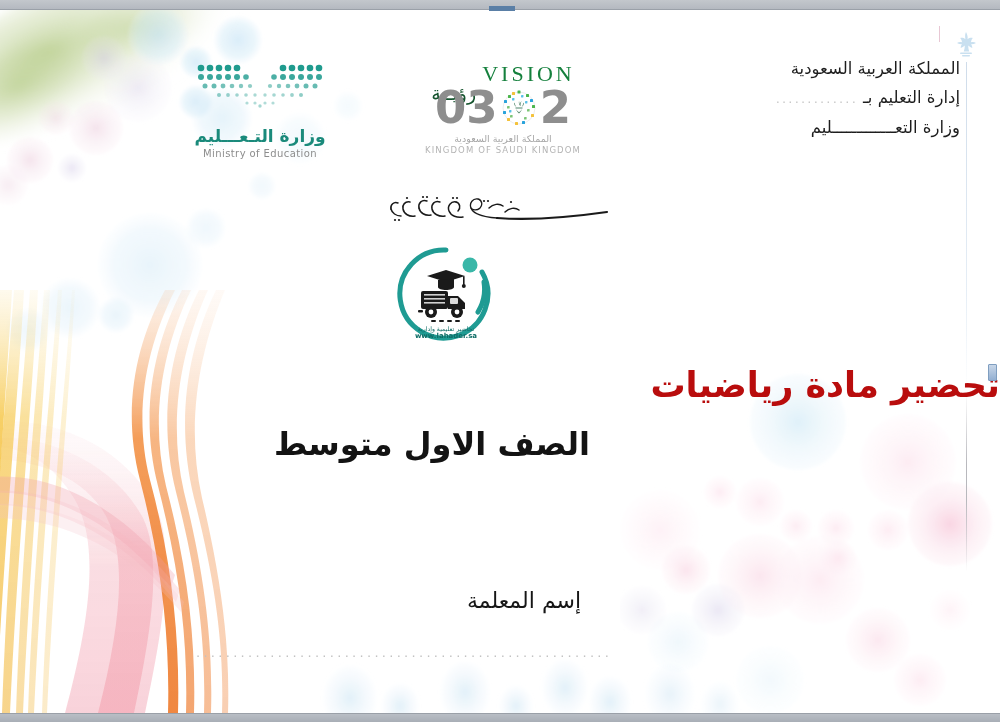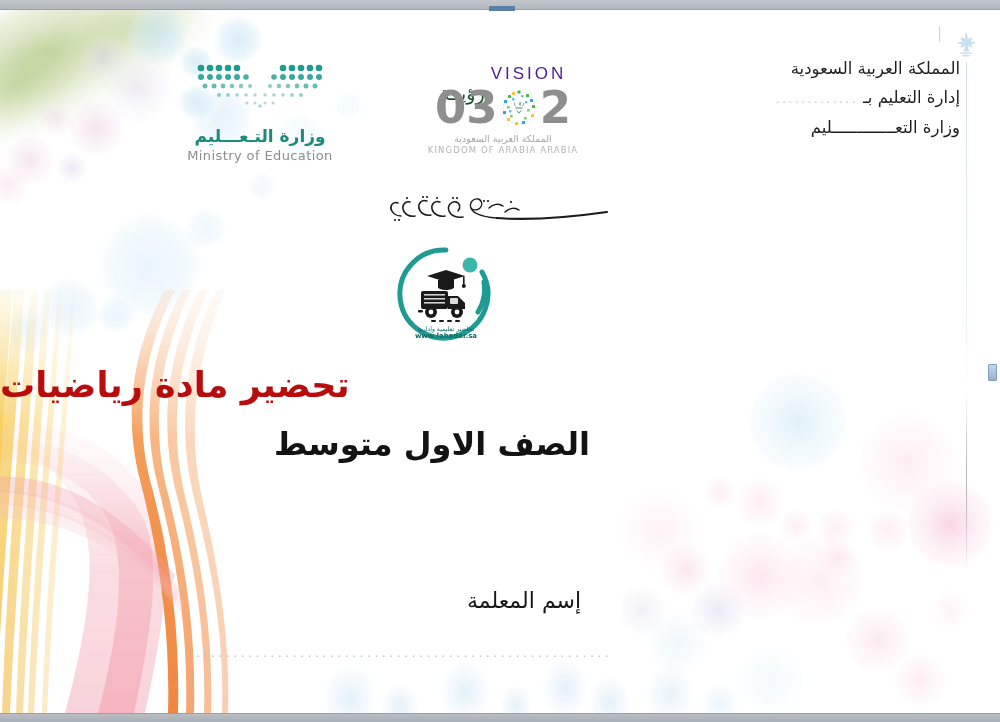--- a/index.html
+++ b/index.html
@@ -61,39 +61,39 @@
     display: inline-block; color: #c9c9c9; letter-spacing: 2.2px;
     font-size: 13px; vertical-align: middle; padding-right: 5px;
   }
 
   #moe-logo { position: absolute; top: 52px; left: 160px; width: 200px; text-align: center; }
   #moe-dots { width: 130px; height: 48px; margin: 0 auto; display: block; }
   #moe-ar {
     font-size: 17px; color: #1a8a7b; font-weight: 700; direction: rtl;
     margin-top: 16px; letter-spacing: 0.5px;
   }
-  #moe-en { font-size: 13px; color: #8d8d8d; letter-spacing: .4px; margin-top: 2px; direction: ltr; }
+  #moe-en { font-size: 10px; color: #8d8d8d; letter-spacing: .4px; margin-top: 2px; direction: ltr; }
 
   #vision-logo { position: absolute; top: 52px; left: 408px; width: 190px; text-align: center; }
   #v-row1 { display: flex; align-items: center; justify-content: center; gap: 6px; height: 24px; }
-  #v-word { font-size: 17px; letter-spacing: 3px; color: #4c1d95; font-family: Liberation Sans, sans-serif; }
+  #v-word { font-size: 22px; letter-spacing: 3px; color: #15803d; font-family: Liberation Serif, serif; }
   #v-ar { font-size: 19px; color: #14532d; direction: rtl; margin-top: 38px; }
   #v-num { display: flex; align-items: center; justify-content: center; height: 44px; }
   #v-num .d { font-size: 45px; font-weight: 700; color: #8e8e8e; line-height: 44px; font-family: "DejaVu Sans", sans-serif; }
   #v-emblem { width: 40px; height: 40px; margin: 0 1px; }
   #v-sub-ar { font-size: 9.5px; color: #a7a7a7; direction: rtl; margin-top: 3px; }
   #v-sub-en { font-size: 8.5px; color: #b4b4b4; letter-spacing: 1.1px; direction: ltr; margin-top: 1px; }
 
   #basmala { position: absolute; top: 176px; left: 0; width: 1000px; text-align: center; }
   #basmala svg { display: inline-block; }
 
   #circle-logo { position: absolute; top: 232px; left: 0; width: 892px; text-align: center; }
 
   #title-main {
-    position: absolute; top: 355px; left: 0; width: 1000px; text-align: left;
+    position: absolute; top: 355px; left: 0; width: 1000px; text-align: right;
     direction: rtl; font-size: 35px; font-weight: 700; color: #b90d0d;
     font-family: "DejaVu Sans", "Liberation Sans", sans-serif;
   }
   #title-grade {
     position: absolute; top: 415px; left: 0; width: 864px; text-align: center;
     direction: rtl; font-size: 32px; font-weight: 700; color: #131313;
   }
 
   #teacher-label {
     position: absolute; top: 578px; left: 0; width: 1000px; text-align: center;
@@ -440,21 +440,21 @@
                 <path d="M16.5 19.5h7v1h-7z"></path>
                 <path d="M17 21c.6 1.9 1.6 3.4 3 4.5 1.4-1.1 2.4-2.6 3-4.5-.9 1.5-1.9 2.6-3 3.3-1.1-.7-2.1-1.8-3-3.3z"></path>
                 <path d="M15.6 14.8c.3 1.9 1 3.5 2 4.5-1.4-.7-2.3-2.3-2.6-4.3zM24.4 14.8c-.3 1.9-1 3.5-2 4.5 1.4-.7 2.3-2.3 2.6-4.3z"></path>
               </g>
             </g>
           </svg>
           <span class="d">3</span>
           <span class="d">0</span>
         </div>
         <div id="v-sub-ar">المملكة العربية السعودية</div>
-        <div id="v-sub-en">KINGDOM OF ARABIA ARABIA</div>
+        <div id="v-sub-en">KINGDOM OF SAUDI KINGDOM</div>
       </div>
 
       <div id="basmala">
         <svg width="230" height="48" viewBox="0 0 230 48">
           <g fill="none" stroke="#1a1a1a" stroke-width="1.5" stroke-linecap="round">
             <path d="M222,26 C180,32 140,34 112,32" stroke-width="2.2"></path>
             <path d="M112,32 C96,31 88,27 86,22"></path>
             <path d="M86,22 C84,17 88,12 93,13 C97,14 98,19 95,22 C92,25 87,24 86,22Z" stroke-width="1.3"></path>
             <path d="M78,31 C72,32 66,30 64,25 C62,20 66,15 71,16"></path>
             <path d="M71,16 C75,17 76,22 73,25"></path>

